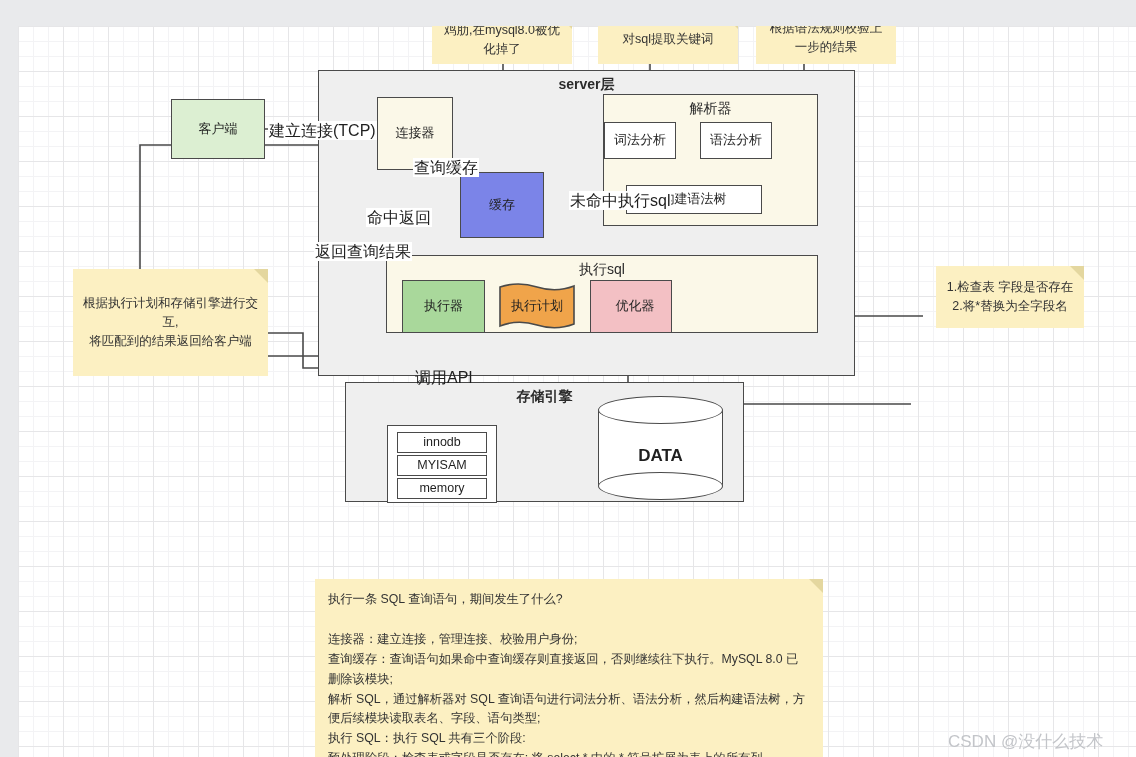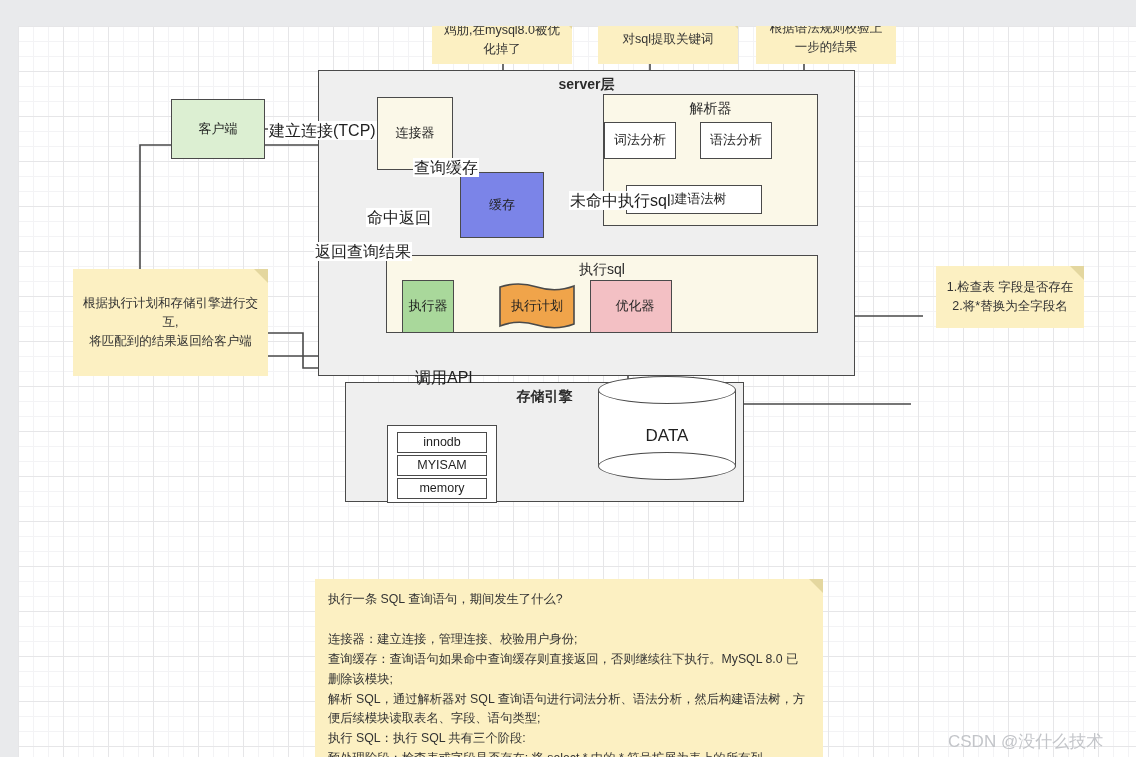--- a/index.html
+++ b/index.html
@@ -176,21 +176,21 @@
   </div>
 
   <div class="abs node" style="left:682px; top:96px; width:72px; height:37px; background:#ffffff;">
     <span>语法分析</span>
   </div>
 
   <div class="abs node" style="left:608px; top:159px; width:136px; height:29px; background:#ffffff;">
     <span>构建语法树</span>
   </div>
 
-  <div class="abs node" style="left:384px; top:254px; width:52px; height:53px; background:#a9d89b;">
+  <div class="abs node" style="left:384px; top:254px; width:83px; height:53px; background:#a9d89b;">
     <span>执行器</span>
   </div>
 
   <div class="abs" style="left:478px; top:255px; width:82px; height:50px;">
     <svg width="82" height="50" viewBox="0 0 82 50" style="position:absolute;left:0;top:0;">
       <path d="M4,6 Q22,0 41,6 Q60,12 78,5 L78,43 Q60,50 41,44 Q22,38 4,45 Z" fill="#f0a44a" stroke="#4a4a4a" stroke-width="1.6"></path>
     </svg>
     <div style="position:absolute;left:0;top:0;width:82px;height:50px;display:flex;align-items:center;justify-content:center;font-size:13px;color:#1f1f1f;">执行计划</div>
   </div>
 
@@ -208,21 +208,21 @@
       <span>innodb</span>
     </div>
     <div class="abs node" style="left:9px; top:29px; width:90px; height:21px; background:#ffffff; font-size:12.5px;">
       <span>MYISAM</span>
     </div>
     <div class="abs node" style="left:9px; top:52px; width:90px; height:21px; background:#ffffff; font-size:12.5px;">
       <span>memory</span>
     </div>
   </div>
 
-  <div class="abs" style="left:580px; top:350px; width:138px; height:104px;">
+  <div class="abs" style="left:580px; top:370px; width:125px; height:104px;font-weight:bold;">
     <div class="cyl-body"></div>
     <div class="cyl-bot"></div>
     <div class="cyl-top"></div>
     <div class="cyl-label">DATA</div>
   </div>
 
   <div class="elabel" style="left:250px; top:95px;">建立连接(TCP)</div>
   <div class="elabel" style="left:395px; top:132px;">查询缓存</div>
   <div class="elabel" style="left:348px; top:182px;">命中返回</div>
   <div class="elabel" style="left:523px; top:165px;margin-left:28px;">未命中执行sql</div>

